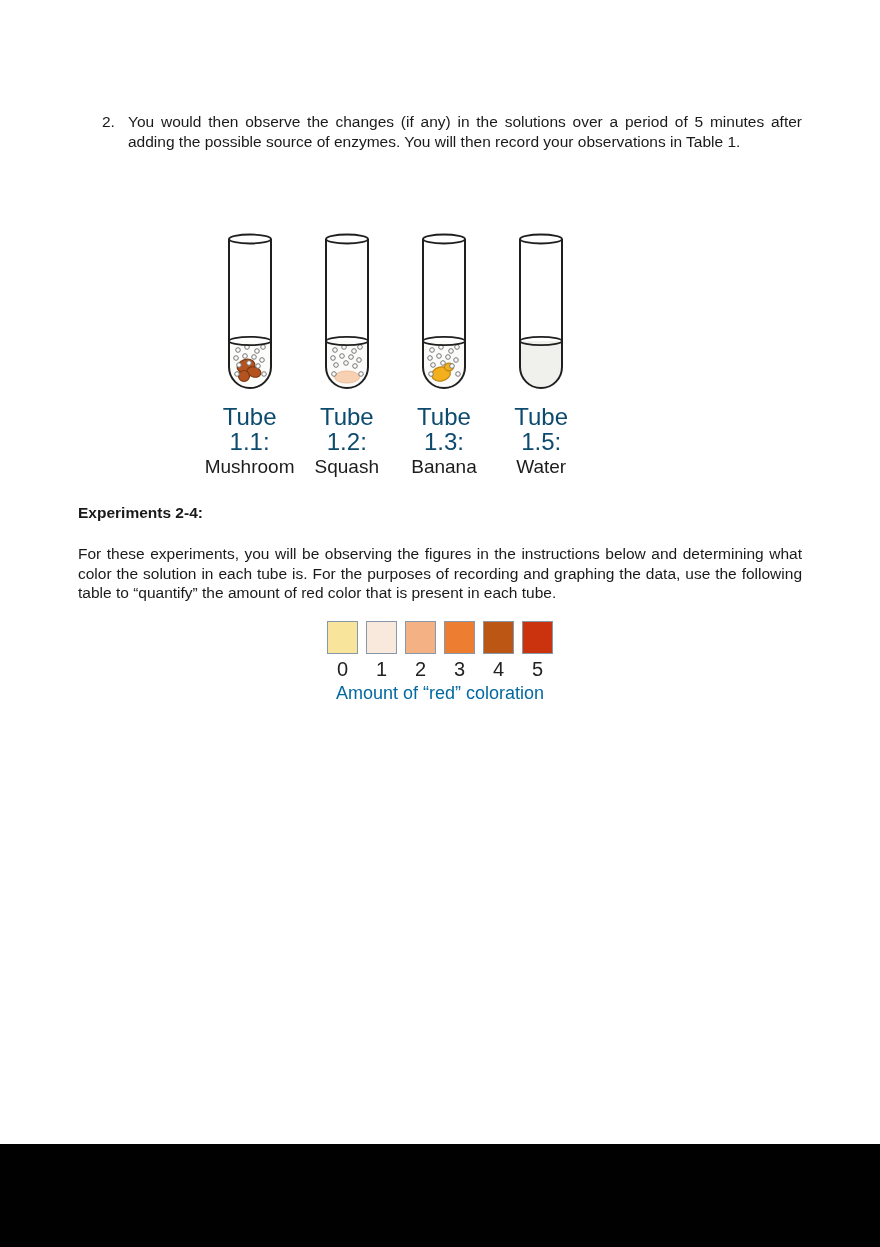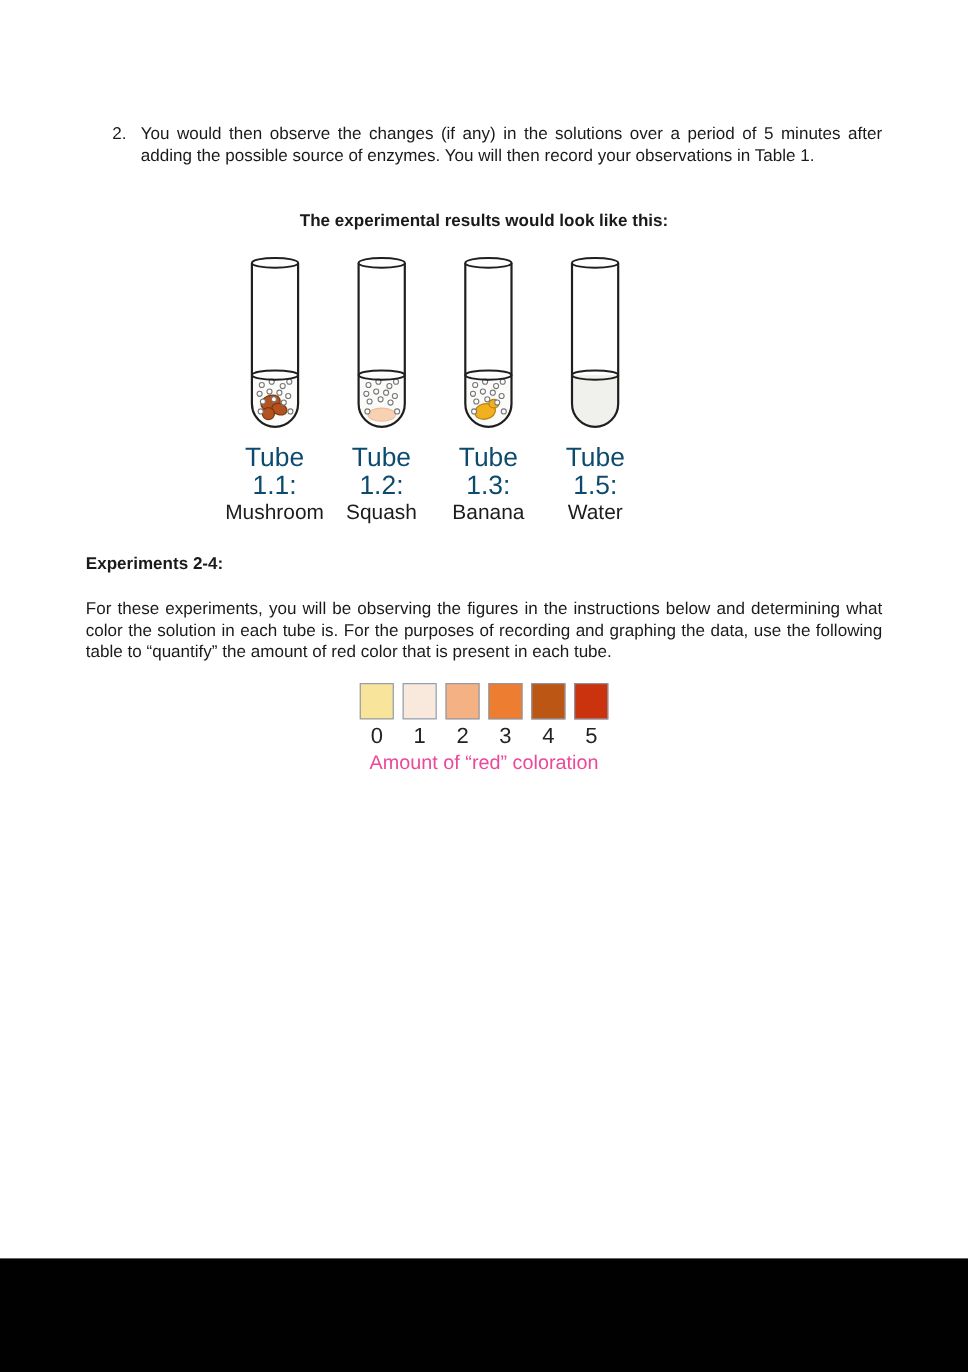--- a/index.html
+++ b/index.html
@@ -63,41 +63,40 @@
   .scale{
     position:absolute;
     top:621px;
     left:50%;
     transform:translateX(-50%);
   }
   .swatch-row{display:flex;gap:8px;}
   .swatch{width:31px;height:33px;border:1.5px solid #8898ab;box-sizing:border-box;}
   .num-row{display:flex;gap:8px;margin-top:4px;}
   .num-cell{width:31px;text-align:center;font-size:20px;color:#222;}
-  .caption{text-align:center;font-size:18px;margin-top:2px;color:#ec4899;}
+  .caption{text-align:center;font-size:18px;margin-top:2px;color:#0369a1;}
   .black-bar{
     position:absolute;
     left:0;
     top:1144px;
     width:880px;
     height:103px;
     background:#000000;
   }
 </style>
 </head>
 <body>
 
 <div class="page" style="background: rgb(255, 255, 255);">
 
   <div class="list-item">
     <span class="num">2.</span>
     <span class="txt">You would then observe the changes (if any) in the solutions over a period of 5 minutes after adding the possible source of enzymes. You will then record your observations in Table 1.</span>
   </div>
 
-  <div class="fig-title">The experimental results would look like this:</div>
 
   <div class="tube-row">
   <div class="tube-cell">
     <svg class="tube-svg" viewBox="0 0 50 166" width="50" height="166">
       <clipPath class="clip" id="tubeclip0">
             <path d="M4,10 L4,138 A21,21 0 0 0 46,138 L46,10 Z"></path>
           </clipPath>
       <rect class="liquid-fill" x="4" y="112" width="42" height="54" fill="#fcfcfa" clip-path="url(#tubeclip0)"></rect>
       <g class="blob" clip-path="url(#tubeclip0)">
             <ellipse cx="21" cy="137" rx="9" ry="6.5" fill="#b4531f" stroke="#7c3a11" stroke-width="1.2" transform="rotate(-20 21 137)"></ellipse>

